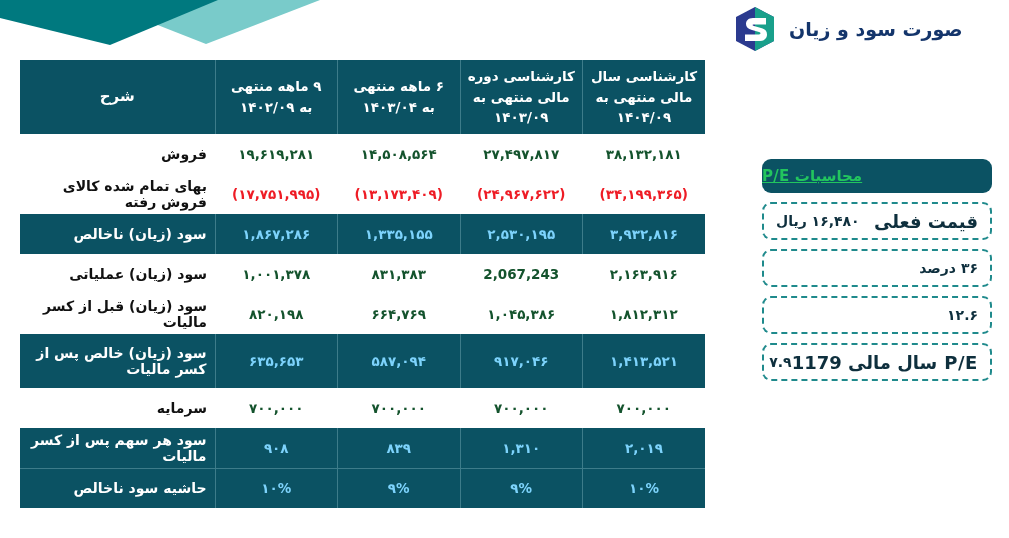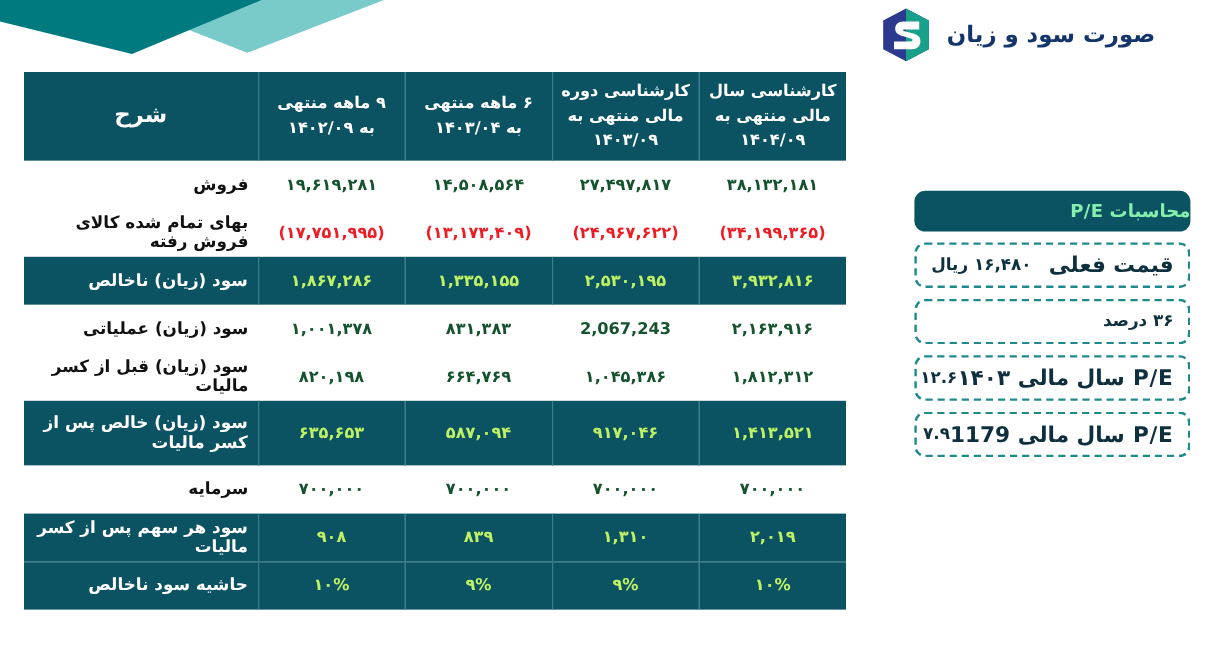--- a/index.html
+++ b/index.html
@@ -79,21 +79,21 @@
     line-height: 1.55;
     text-align: center;
     vertical-align: middle;
     height: 74px;
     padding: 4px 7px;
     border-right: 1px solid #3d7c8a;
     box-sizing: border-box;
   }
   .hdr-row th:first-child { border-right: none; margin-left: 37px; }
   .hdr-row th.desc-head {
-    font-size: 19px;
+    font-size: 15px;
   }
 
   .data-row td {
     height: 40px;
     font-size: 13.5px;
     font-weight: bold;
     text-align: center;
     vertical-align: middle;
     color: #14532d;
     background: #ffffff;
@@ -107,46 +107,47 @@
     color: #111111;
   }
   .data-row.tall td { height: 54px; }
 
   .data-row.neg td.num-cell {
     color: #ee1c25;
   }
 
   .data-row.highlight td {
     background: #0b5263;
-    color: #bef264;
+    color: #7dd3fc;
     border-right: 1px solid #3d7c8a;
   }
   .data-row.highlight td:first-child { border-right: none; }
   .data-row.highlight td.desc-cell { color: #ffffff; }
 
   .data-row.highlight.stacked td { border-bottom: 1px solid #3d7c8a; }
   .data-row.highlight.stacked-last td { border-bottom: none; }
 
   
   .pe-panel {
     position: absolute;
     left: 762px;
     top: 159px;
     width: 230px;
   }
   .pe-title {
     background: #0b5263;
-    color: #86efac;
+    color: #22c55e;
     border-radius: 9px;
     height: 34px;
     line-height: 34px;
-    text-align: right;
+    text-align: left;
     font-size: 15px;
     font-weight: bold;
     letter-spacing: 0.3px;
+    text-decoration: underline;
   }
   .pe-item {
     margin-top: 9px;
     border: 2px dashed #1f8a8c;
     border-radius: 9px;
     height: 38px;
     display: flex;
     flex-direction: row;
     align-items: center;
     justify-content: space-between;
@@ -285,21 +286,20 @@
   <div class="pe-item">
     <span class="pe-label">قیمت فعلی</span>
     <span class="pe-value">۱۶,۴۸۰ ریال</span>
   </div>
 
   <div class="pe-item">
     <span class="pe-value">۳۶ درصد</span>
   </div>
 
   <div class="pe-item">
-    <span class="pe-label">P/E سال مالی ۱۴۰۳</span>
     <span class="pe-value">۱۲.۶</span>
   </div>
 
   <div class="pe-item">
     <span class="pe-label">P/E سال مالی 1179</span>
     <span class="pe-value">۷.۹</span>
   </div>
 </div>
 
 </body></html>

